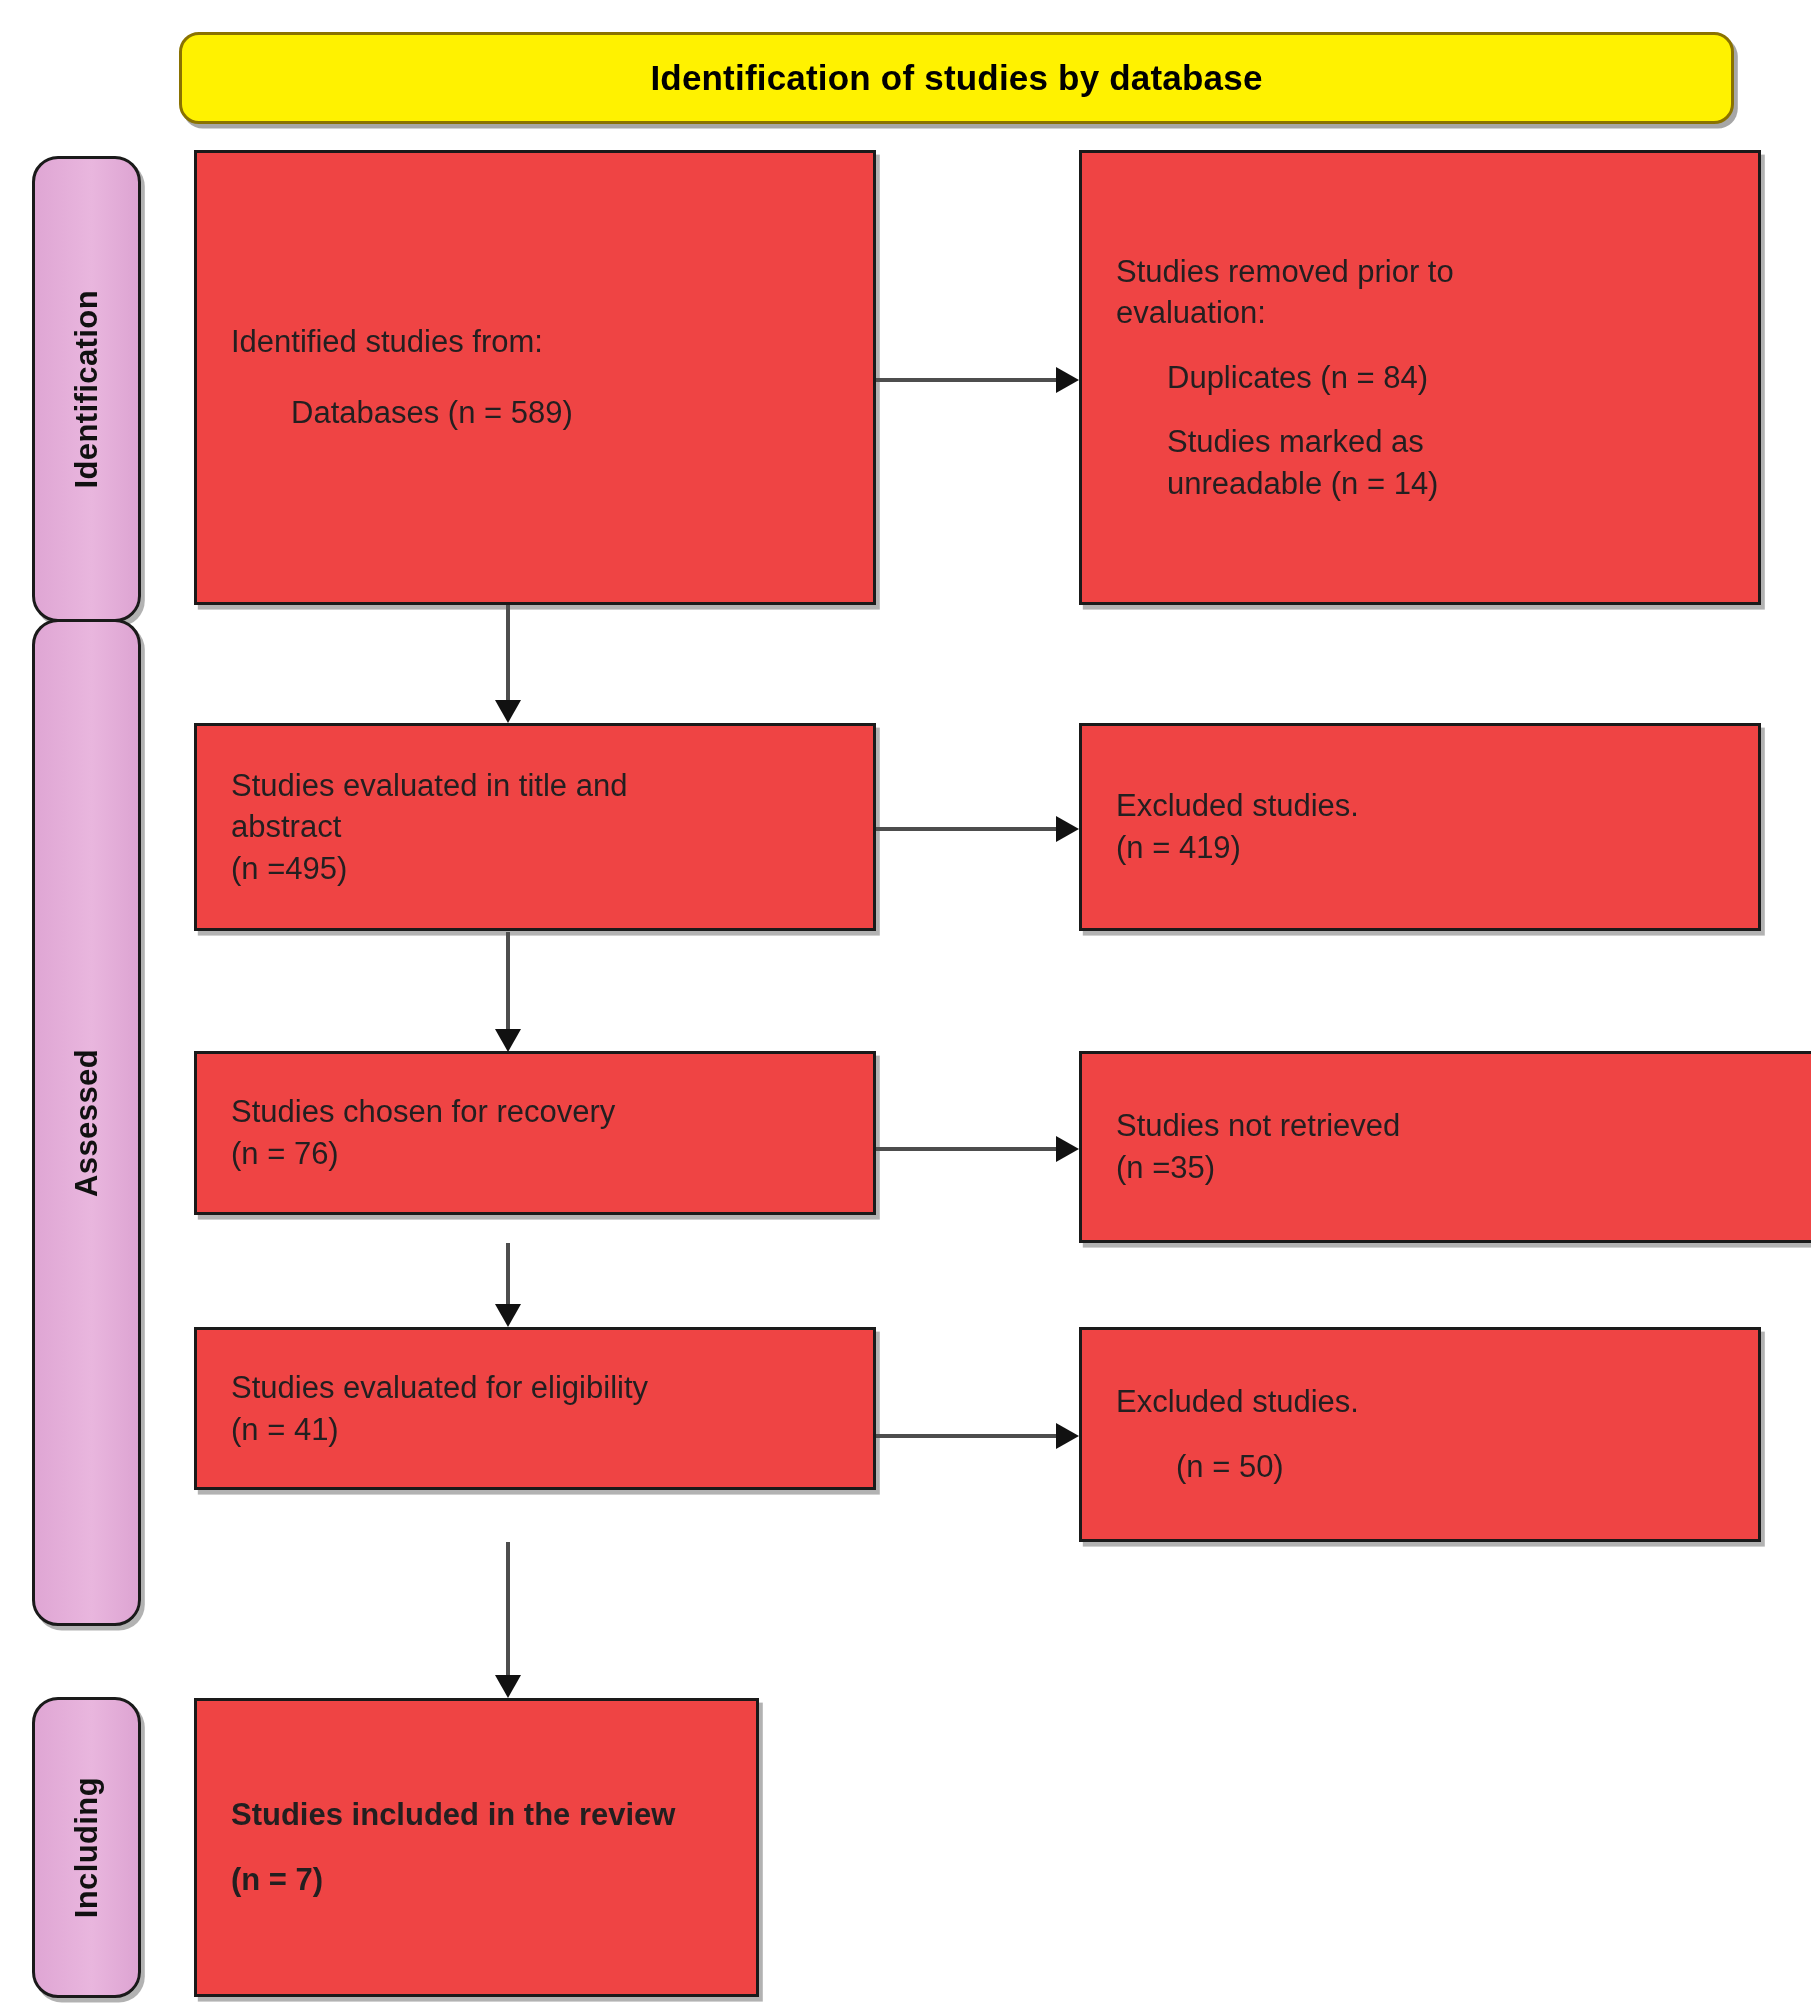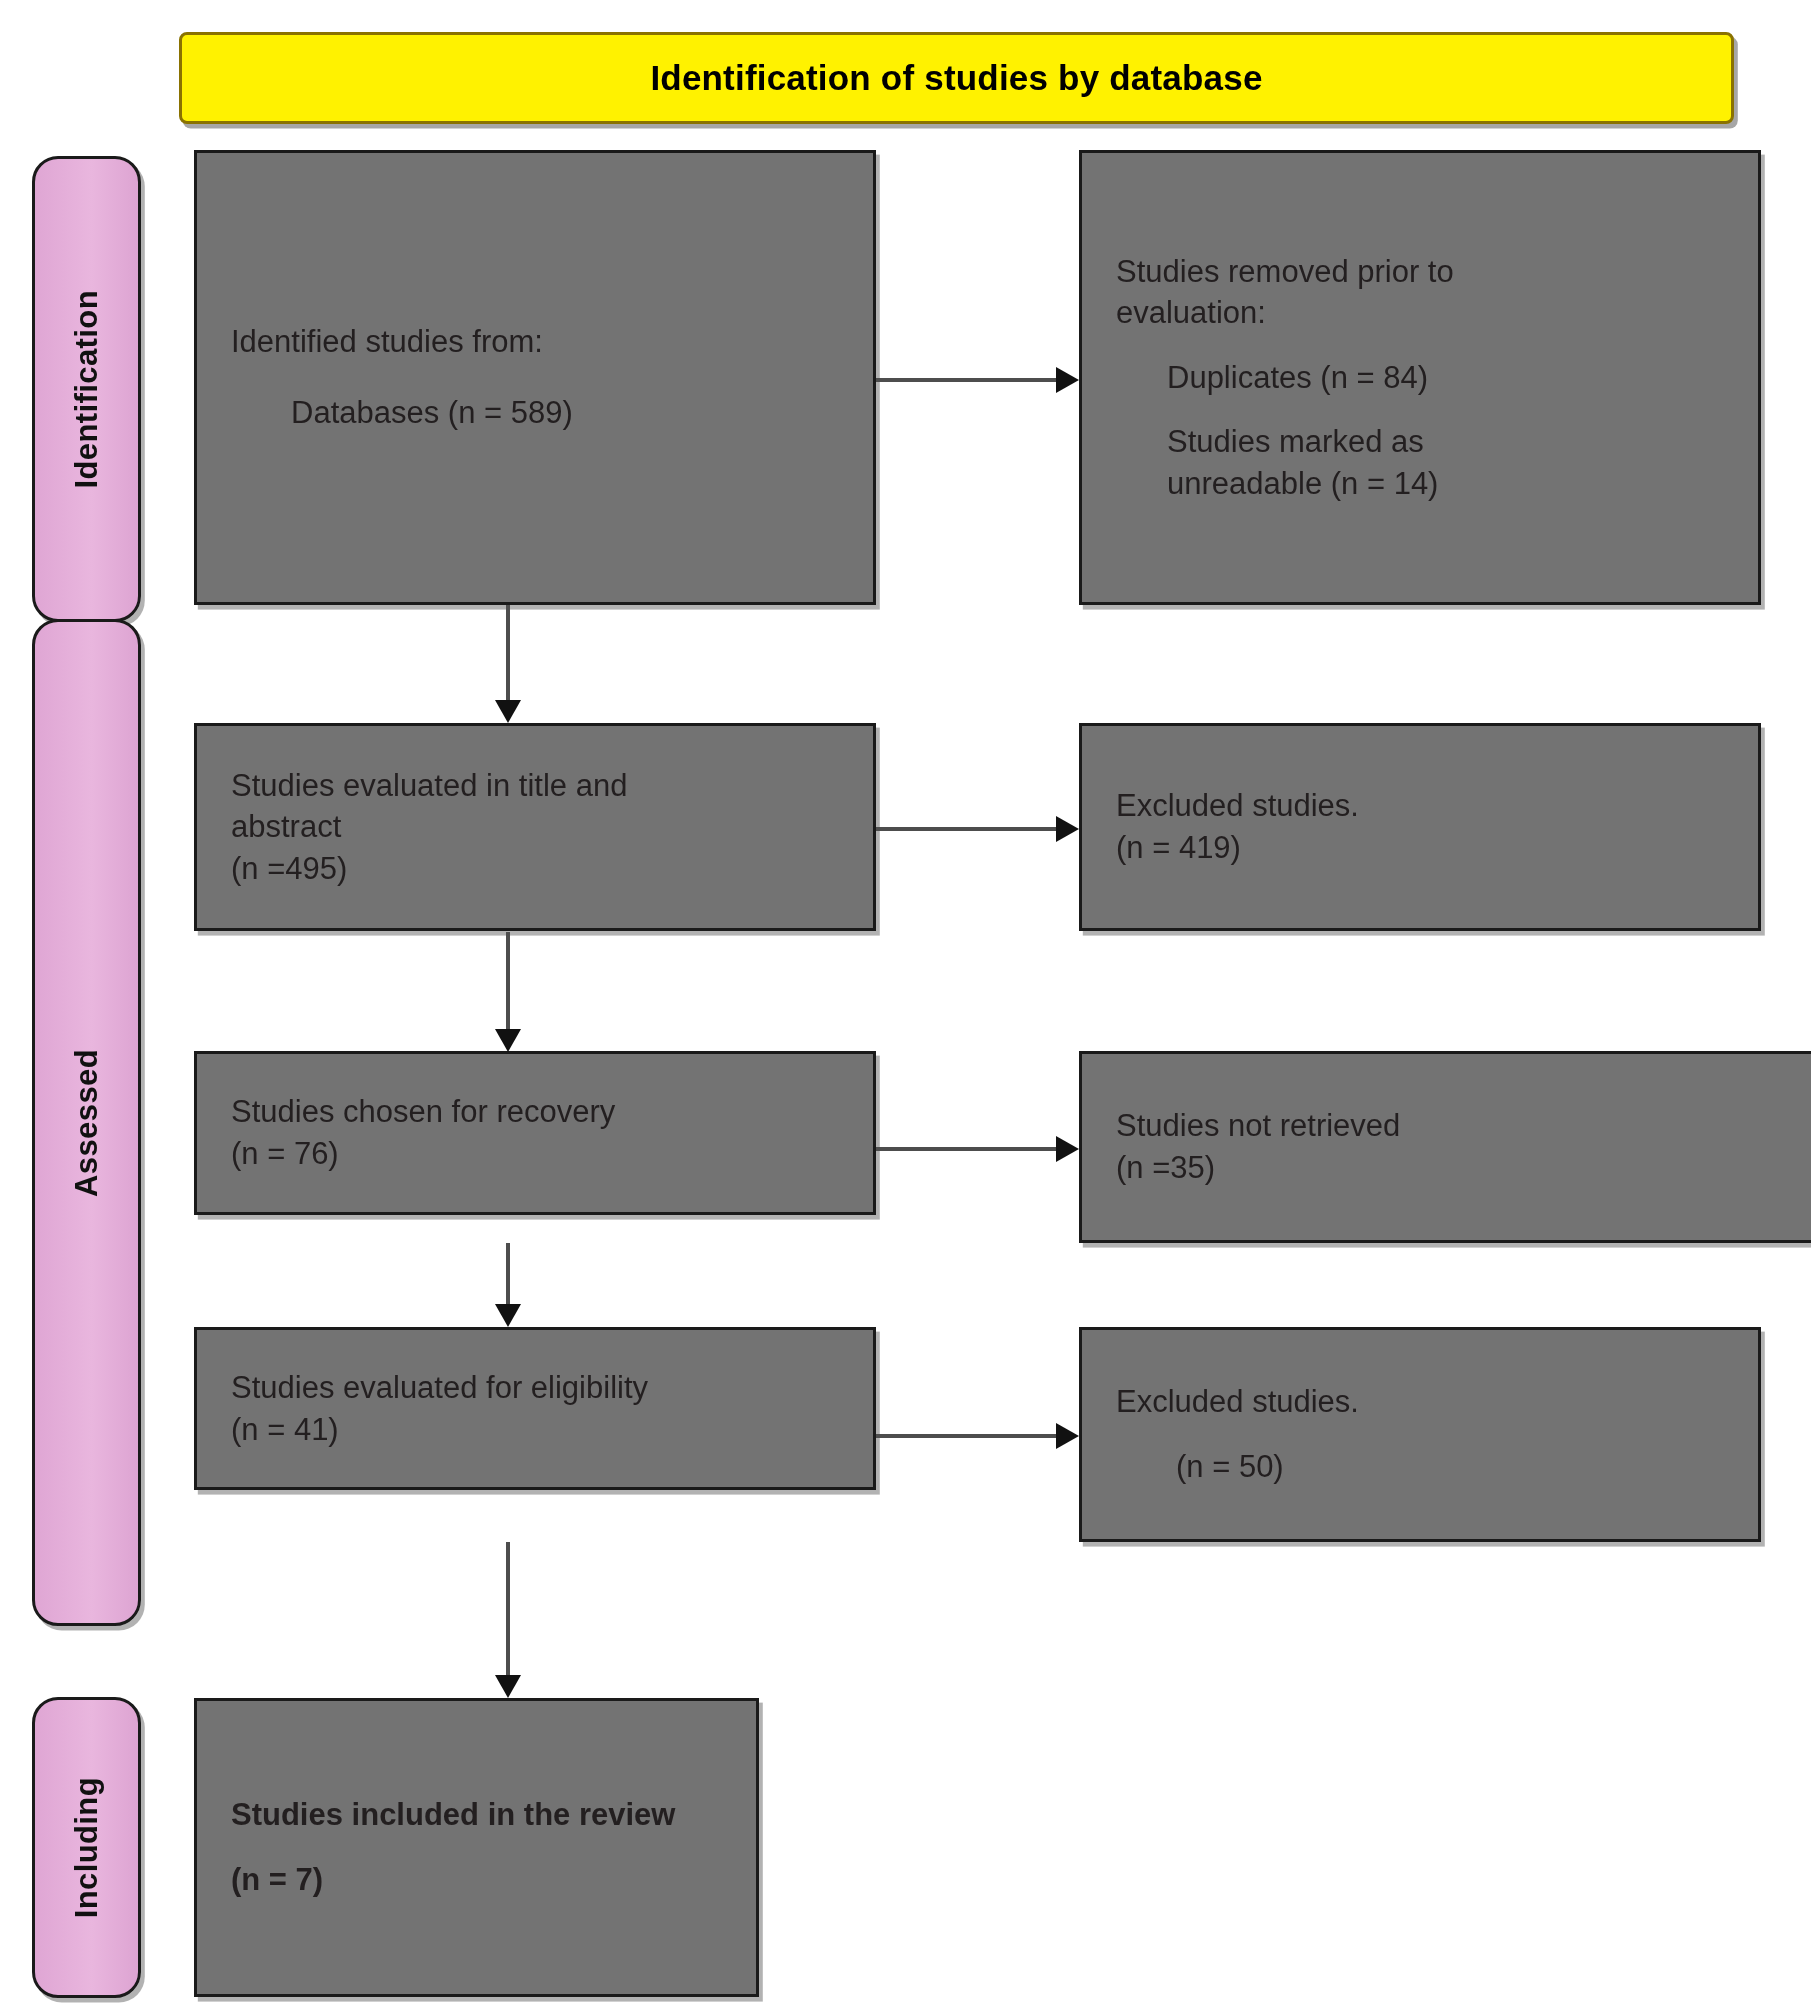--- a/index.html
+++ b/index.html
@@ -8,21 +8,21 @@
     width:1812px;height:2015px;position:relative;overflow:hidden;
     color:#231f20;
   }
   .stage{position:absolute;left:0;top:0;width:1812px;height:2015px;}
 
   
   .banner{
     position:absolute;left:179px;top:32px;width:1549px;height:86px;
     background:#fff200;
     border:3.1px solid #8a7200;
-    border-radius:8px;
+    border-radius:20px;
     box-shadow:3.8px 4.6px 0 rgba(0,0,0,0.35);
     display:flex;align-items:center;justify-content:center;
   }
   .banner-text{
     font-size:35px;font-weight:bold;color:#000;letter-spacing:0.2px;
     text-align:center;line-height:1.1;
   }
 
   
   .sidebar{
@@ -40,21 +40,21 @@
     font-size:31px;font-weight:bold;color:#111;
     letter-spacing:0.4px;white-space:nowrap;
   }
   #sb-identification{left:32px;top:156px;width:103px;height:460px;}
   #sb-assessed{left:32px;top:619px;width:103px;height:1001px;}
   #sb-including{left:32px;top:1697px;width:103px;height:295px;}
 
   
   .box{
     position:absolute;
-    background:#737373;
+    background:#ef4444;
     border:3.8px solid #1a1a1a;
     box-shadow:3.8px 4.6px 0 rgba(0,0,0,0.30);
     box-sizing:border-box;
     padding:26px 34px;
     display:flex;flex-direction:column;justify-content:center;
   }
   .box p{
     margin:0;
     font-size:31px;line-height:1.34;color:#231f20;
     white-space:pre-line;

